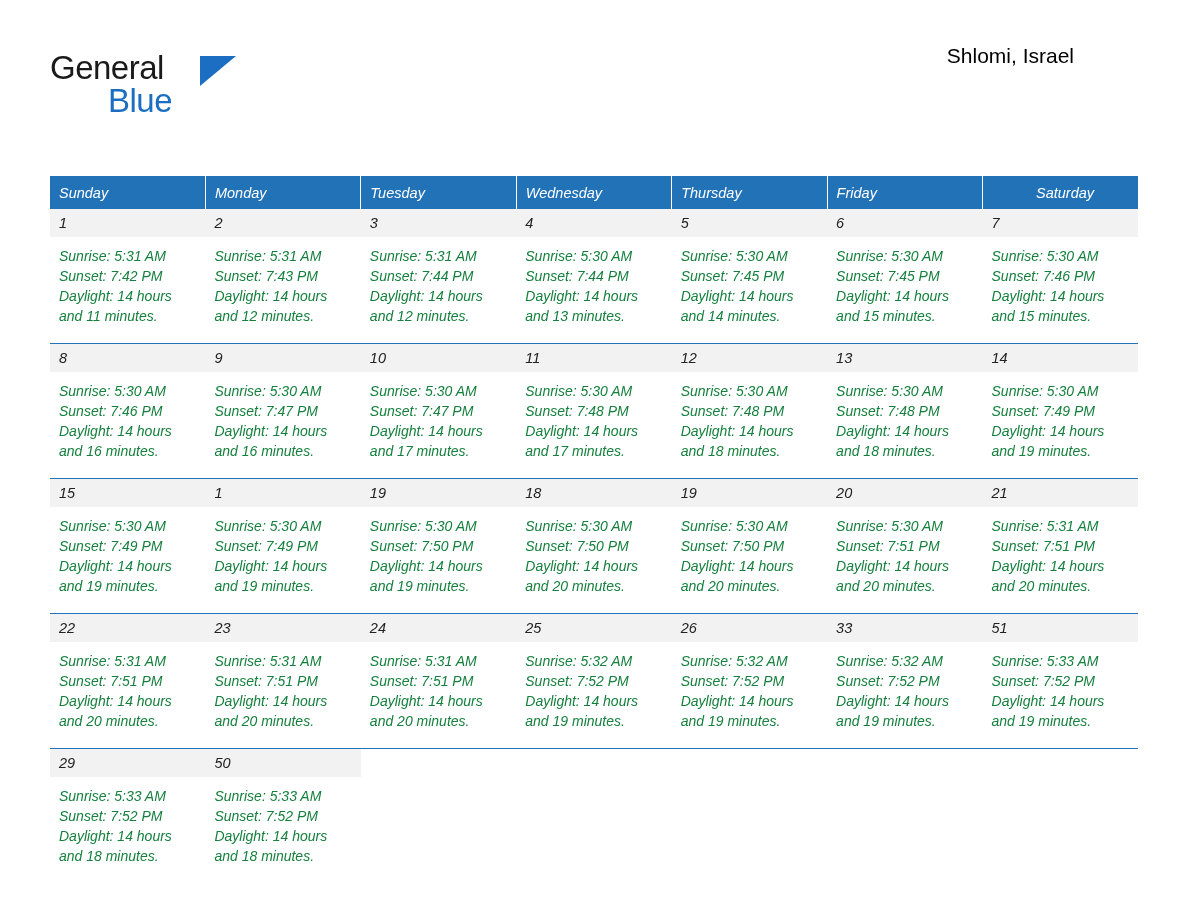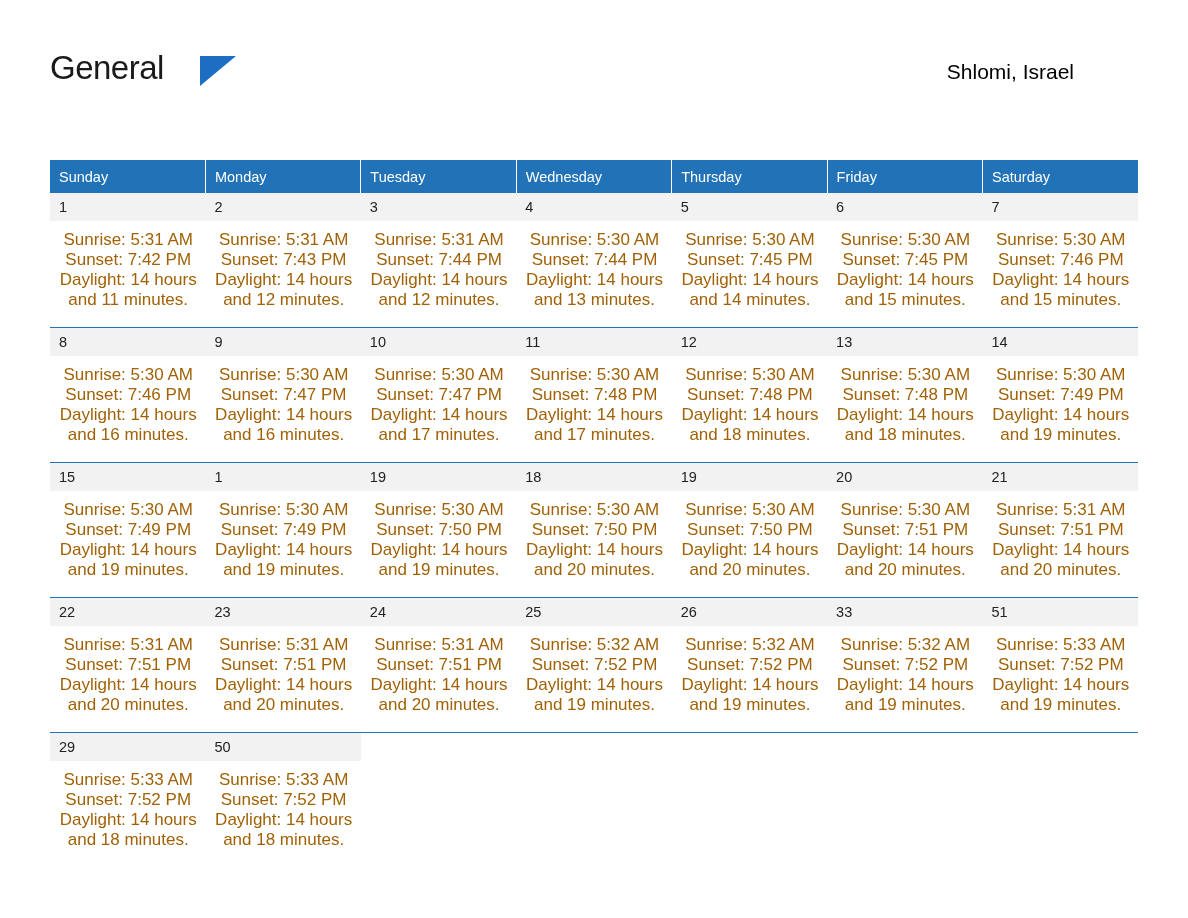--- a/index.html
+++ b/index.html
@@ -64,82 +64,82 @@
     padding-top: 0px;
   }
   .month-title {
     font-size: 37px;
     color: #000;
     line-height: 46px;
   }
   .location {
     font-size: 21px;
     color: #000;
-    margin-top: 16px;
     line-height: 24px;
   }
   
   table.cal {
     border-collapse: collapse;
     width: 1088px;
-    margin-top: 20px;
+    margin-top: 36px;
     table-layout: fixed;
+    font-style: italic;
   }
   table.cal th {
     background: #2272b8;
     color: #ffffff;
     font-weight: normal;
     font-size: 14.5px;
     text-align: left;
     padding: 8px 0 8px 9px;
     height: 17px;
     border-right: 1px solid #ffffff;
   }
-  table.cal th:last-child { border-right: none; }
+  table.cal th:last-child { border-right: none; text-align: center; }
   table.cal td {
     vertical-align: top;
     width: 155px;
     padding: 0;
     border-bottom: 1px solid #2272b8;
   }
   .daycell {
     height: 134px;
     box-sizing: border-box;
     padding: 0;
   }
   .daynum {
     font-size: 14.5px;
     color: #222;
     background: #f2f2f2;
     padding: 6px 0 6px 9px;
     line-height: 16px;
   }
   .info {
-    font-size: 17px;
+    font-size: 14px;
     line-height: 20px;
-    color: #a16207;
+    color: #15803d;
     padding: 9px 8px 0 9px;
-    text-align: center;
   }
   .empty {
     height: 134px;
     border-bottom: none !important;
   }
   .lastrow .daycell { height: 118px; }
   tr.lastrow td { border-bottom: none; }
 </style>
 </head>
 <body>
 
 <div class="page">
 
   <div class="header">
     <div class="logo">
       <span class="logo-general">General</span>
       <span class="logo-tri"></span>
+      <span class="logo-blue">Blue</span>
     </div>
     <div class="title-block">
       <div class="location">Shlomi, Israel</div>
     </div>
   </div>
 
   <table class="cal">
     <thead>
       <tr>
         <th>Sunday</th>

